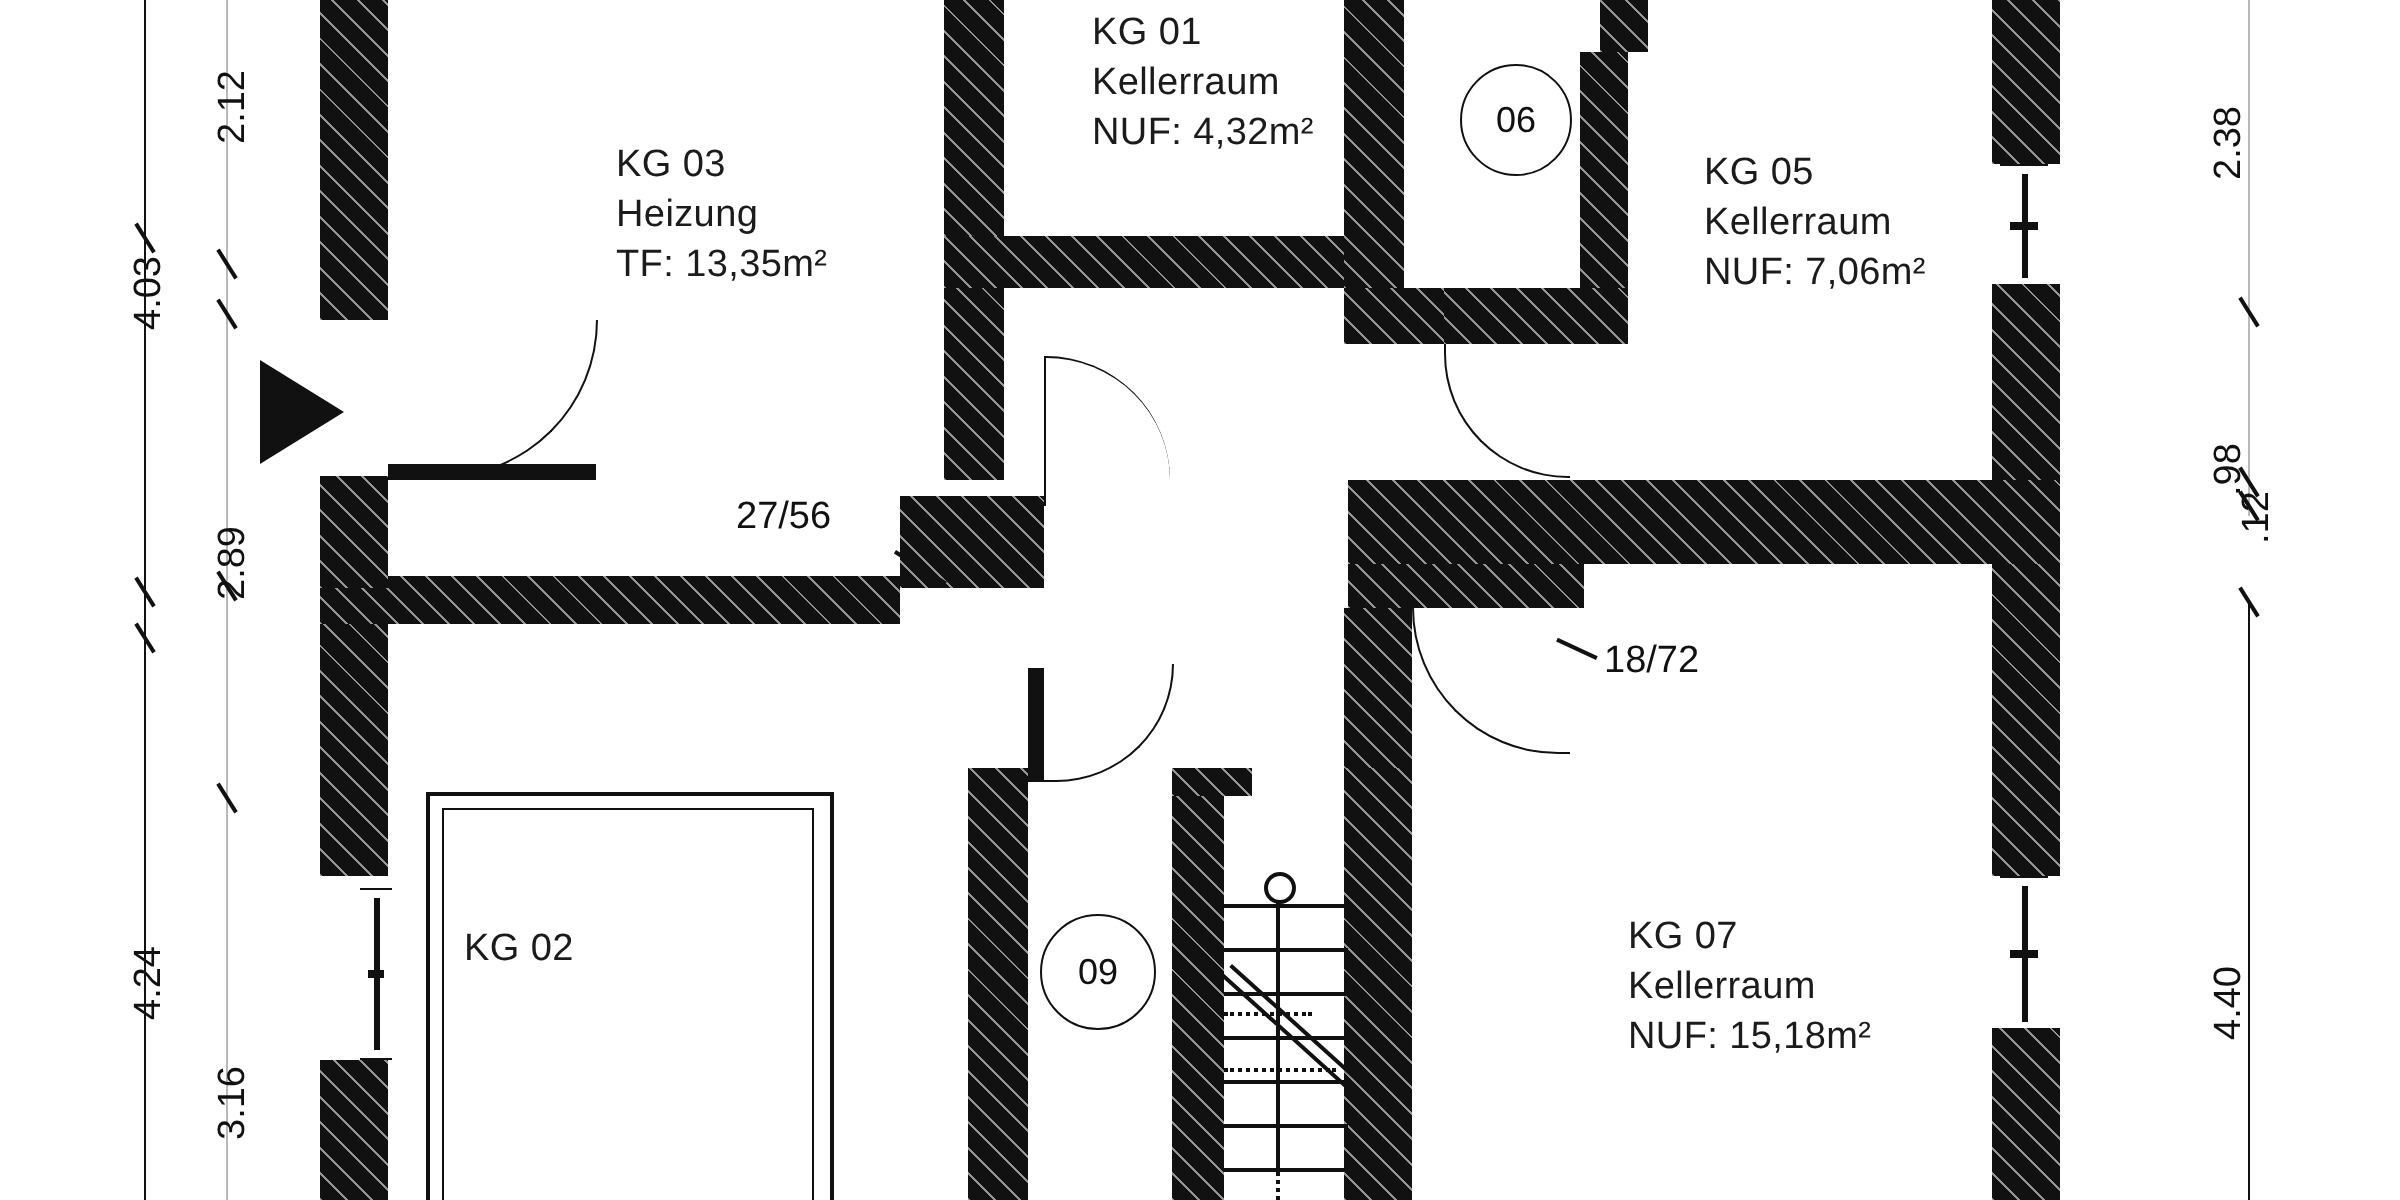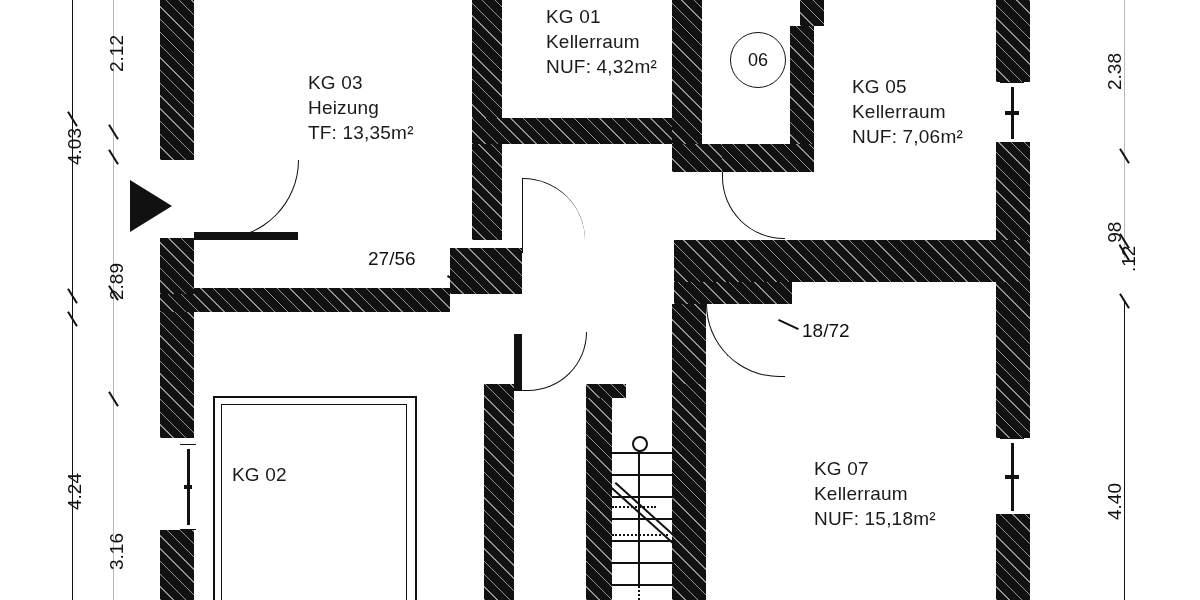--- a/index.html
+++ b/index.html
@@ -196,14 +196,17 @@
 
   <div class="tag" style="left:368px;top:248px;">27/56</div>
   <div class="leader" style="left:448px;top:275px;width:30px;transform:rotate(32deg);"></div>
 
   <div class="tag" style="left:802px;top:320px;">18/72</div>
   <div class="leader" style="left:798px;top:330px;width:22px;transform:rotate(205deg);"></div>
 
   <div class="circle" style="left:730px;top:32px;width:54px;height:54px;">
     <span>06</span>
   </div>
+  <div class="circle" style="left:520px;top:457px;width:56px;height:56px;">
+    <span>09</span>
+  </div>
 
 </div>
 
 </body></html>

